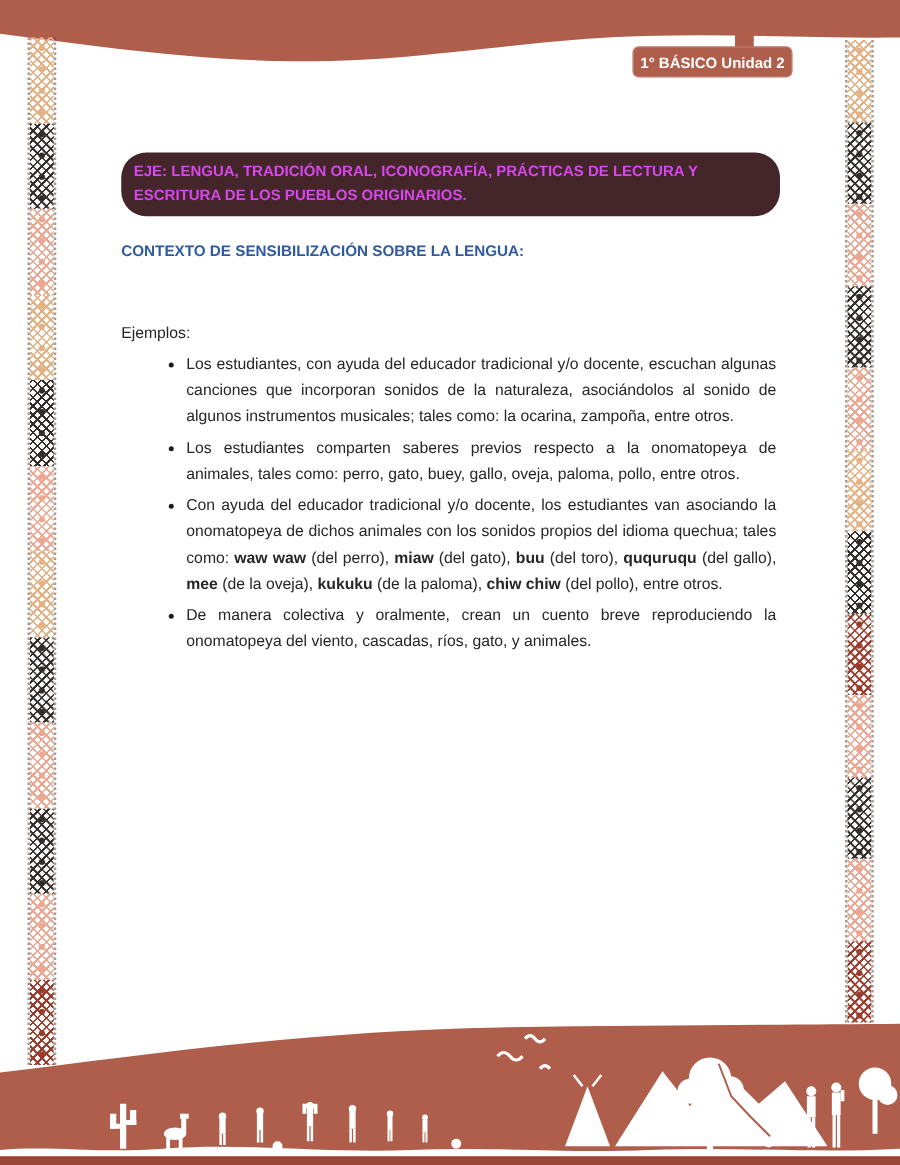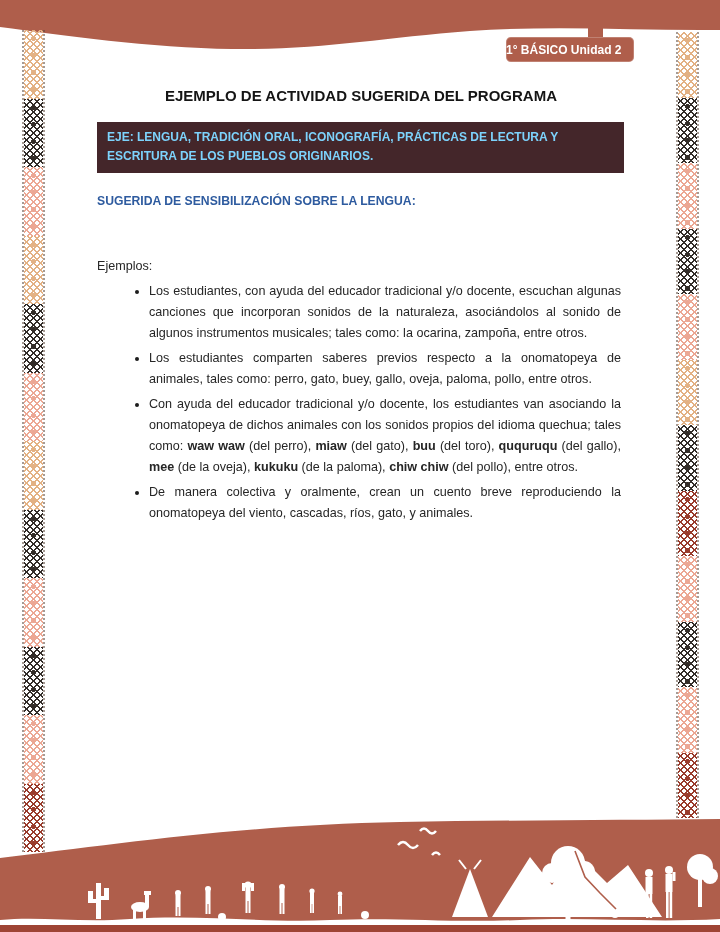--- a/index.html
+++ b/index.html
@@ -9,36 +9,36 @@
     --footer-strip:#9E4434;
   }
   html,body{margin:0;padding:0;background:#fff;}
   #page{position:relative;width:720px;height:932px;background:#fff;overflow:hidden;
         font-family:"Liberation Sans",sans-serif;color:var(--text);}
   .banner-svg{position:absolute;top:0;left:0;display:block;}
   .badge-tab{position:absolute;left:588px;top:24px;width:15px;height:18px;
              background:var(--banner);border-radius:0 0 3px 3px;}
   .badge{position:absolute;left:506px;top:37px;width:128px;height:25px;background:var(--banner);
          border-radius:5px;color:#fff;font-size:12px;font-weight:700;display:flex;
-         align-items:center;box-shadow:inset 0 0 0 1px rgba(255,255,255,.22);}
+         align-items:center;justify-content:center;box-shadow:inset 0 0 0 1px rgba(255,255,255,.22);}
   .weave{position:absolute;width:23px;display:flex;flex-direction:column;box-sizing:border-box;
          border-left:2px dotted rgba(92,72,60,.55);border-right:2px dotted rgba(92,72,60,.55);}
   .weave-left{left:22px;top:30px;height:822px;}
   .weave-right{left:676px;top:32px;height:786px;}
   .weave .seg{flex:1;
     background:
       radial-gradient(circle at 50% 50%, var(--c) 2.2px, transparent 2.8px),
       repeating-linear-gradient(45deg, var(--c) 0 1.4px, transparent 1.4px 5px),
       repeating-linear-gradient(-45deg, var(--c) 0 1.4px, transparent 1.4px 5px);
     background-size:19px 17px,100% 100%,100% 100%;}
   .title{position:absolute;left:97px;top:87px;width:528px;text-align:center;
          font-weight:700;font-size:15px;color:#151515;}
   .eje{position:absolute;left:97px;top:122px;width:527px;box-sizing:border-box;
-       background:var(--eje-box);color:#7dd3fc;font-weight:700;font-size:12px;
-       line-height:1.62;padding:6px 10px;}
+       background:var(--eje-box);color:#d946ef;font-weight:700;font-size:12px;
+       line-height:1.62;padding:6px 10px;border-radius:20px;}
   .contexto{position:absolute;left:97px;top:194px;width:528px;font-weight:700;
             font-size:12.2px;color:var(--context-heading);}
   .actividad{position:absolute;left:97px;top:226px;width:528px;font-size:12.6px;line-height:20px;}
   .actividad .lbl{color:var(--activity-label);font-weight:700;}
   .ejemplos{position:absolute;left:97px;top:259px;width:528px;font-size:12.6px;}
   .bullets{position:absolute;left:97px;top:277px;width:528px;margin:0;box-sizing:border-box;
            padding:0 0 0 48px;font-size:12.6px;line-height:21px;text-align:justify;
            color:var(--text);}
   .bullets li{margin:4px;}
   .bullets li::marker{color:#1c1c1c;}
@@ -81,27 +81,26 @@
     <div class="seg" style="--c:var(--border-salmon)"></div>
     <div class="seg" style="--c:var(--border-tan)"></div>
     <div class="seg" style="--c:var(--border-black)"></div>
     <div class="seg" style="--c:var(--border-darkred)"></div>
     <div class="seg" style="--c:var(--border-salmon)"></div>
     <div class="seg" style="--c:var(--border-black)"></div>
     <div class="seg" style="--c:var(--border-salmon)"></div>
     <div class="seg" style="--c:var(--border-darkred)"></div>
   </div>
 
-  <div class="title">EJEMPLO DE ACTIVIDAD SUGERIDA DEL PROGRAMA</div>
 
   <div class="eje">
     <span>EJE: LENGUA, TRADICIÓN ORAL, ICONOGRAFÍA, PRÁCTICAS DE LECTURA Y ESCRITURA DE LOS PUEBLOS ORIGINARIOS.</span>
   </div>
 
-  <div class="contexto">SUGERIDA DE SENSIBILIZACIÓN SOBRE LA LENGUA:</div>
+  <div class="contexto">CONTEXTO DE SENSIBILIZACIÓN SOBRE LA LENGUA:</div>
 
 
   <div class="ejemplos">Ejemplos:</div>
 
   <ul class="bullets">
     <li>
       <span>Los estudiantes, con ayuda del educador tradicional y/o docente, escuchan algunas canciones que incorporan sonidos de la naturaleza, asociándolos al sonido de algunos instrumentos musicales; tales como: la ocarina, zampoña, entre otros.</span>
     </li>
     <li>
       <span>Los estudiantes comparten saberes previos respecto a la onomatopeya de animales, tales como: perro, gato, buey, gallo, oveja, paloma, pollo, entre otros.</span>

